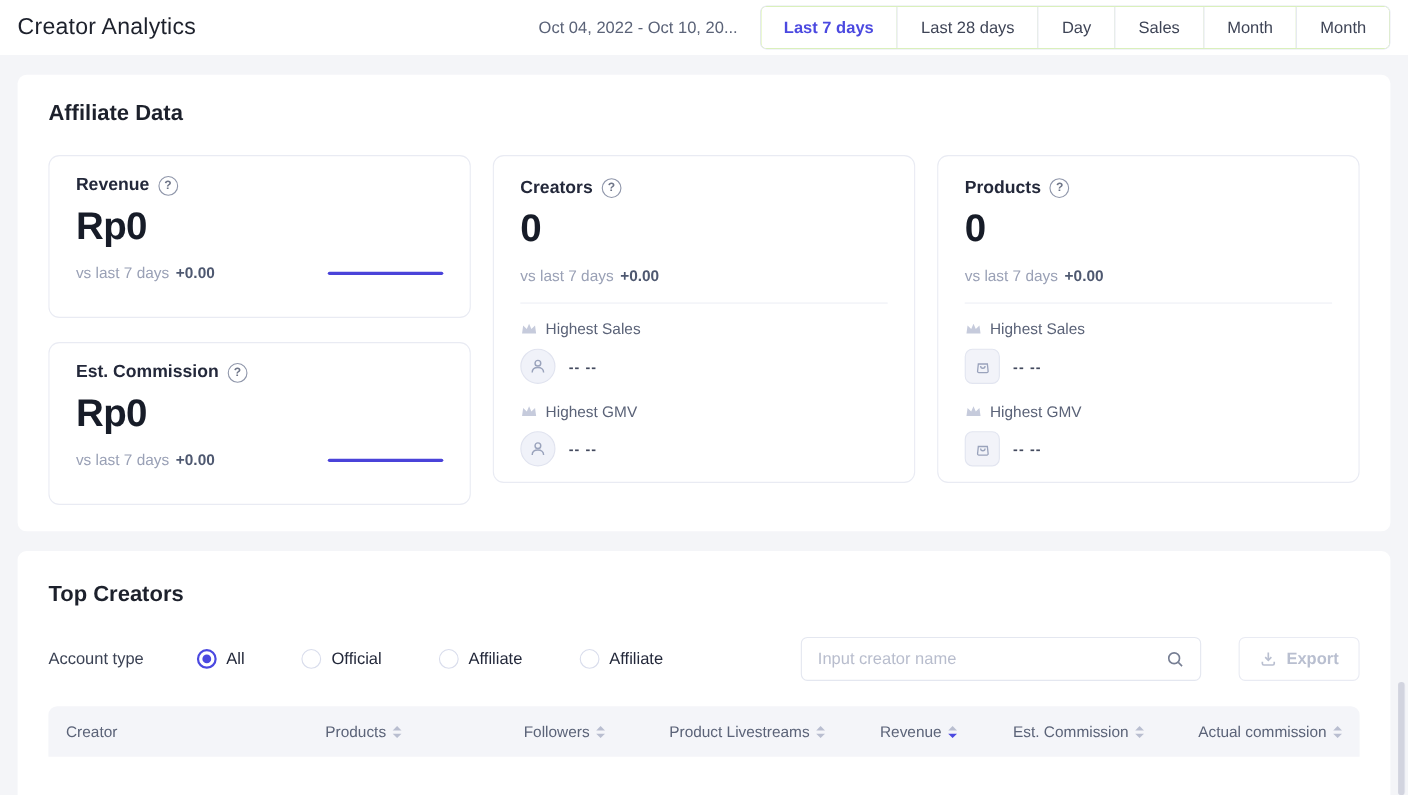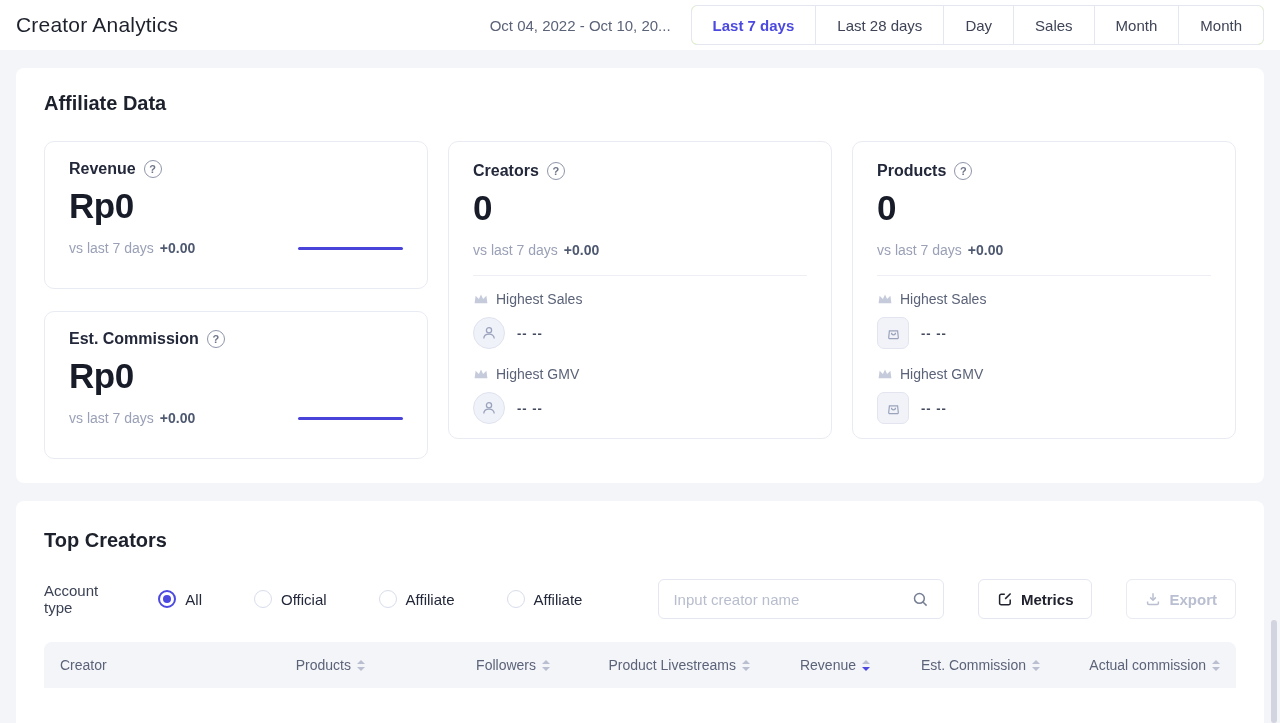--- a/index.html
+++ b/index.html
@@ -307,29 +307,20 @@
     <div class="search-box">
       <input type="text" placeholder="Input creator name" style="">
       <span>
         <svg width="17" height="17" viewBox="0 0 17 17" fill="none" stroke="#767e93" stroke-width="1.5">
           <circle cx="7.4" cy="7.4" r="4.9"></circle>
           <path d="M11.2 11.2 L14.6 14.6"></path>
         </svg>
       </span>
     </div>
 
-    <button class="btn">
-      <span>
-        <svg width="16" height="16" viewBox="0 0 16 16" fill="none" stroke="#20232e" stroke-width="1.5">
-          <path d="M13.2 8.6 v3.6 a1.6 1.6 0 0 1 -1.6 1.6 H4.2 a1.6 1.6 0 0 1 -1.6 -1.6 V4.8 a1.6 1.6 0 0 1 1.6 -1.6 h3.6"></path>
-          <path d="M13.6 2.5 L8.2 7.9"></path>
-        </svg>
-      </span>
-      <span>Metrics</span>
-    </button>
 
     <button class="btn disabled">
       <span>
         <svg width="16" height="16" viewBox="0 0 16 16" fill="none" stroke="#b9bfd0" stroke-width="1.5">
           <path d="M8 2.2 v6.6"></path>
           <path d="M5.2 6.4 L8 9.2 L10.8 6.4"></path>
           <path d="M2.6 10.6 v1.6 a1.3 1.3 0 0 0 1.3 1.3 h8.2 a1.3 1.3 0 0 0 1.3 -1.3 v-1.6"></path>
         </svg>
       </span>
       <span>Export</span>

